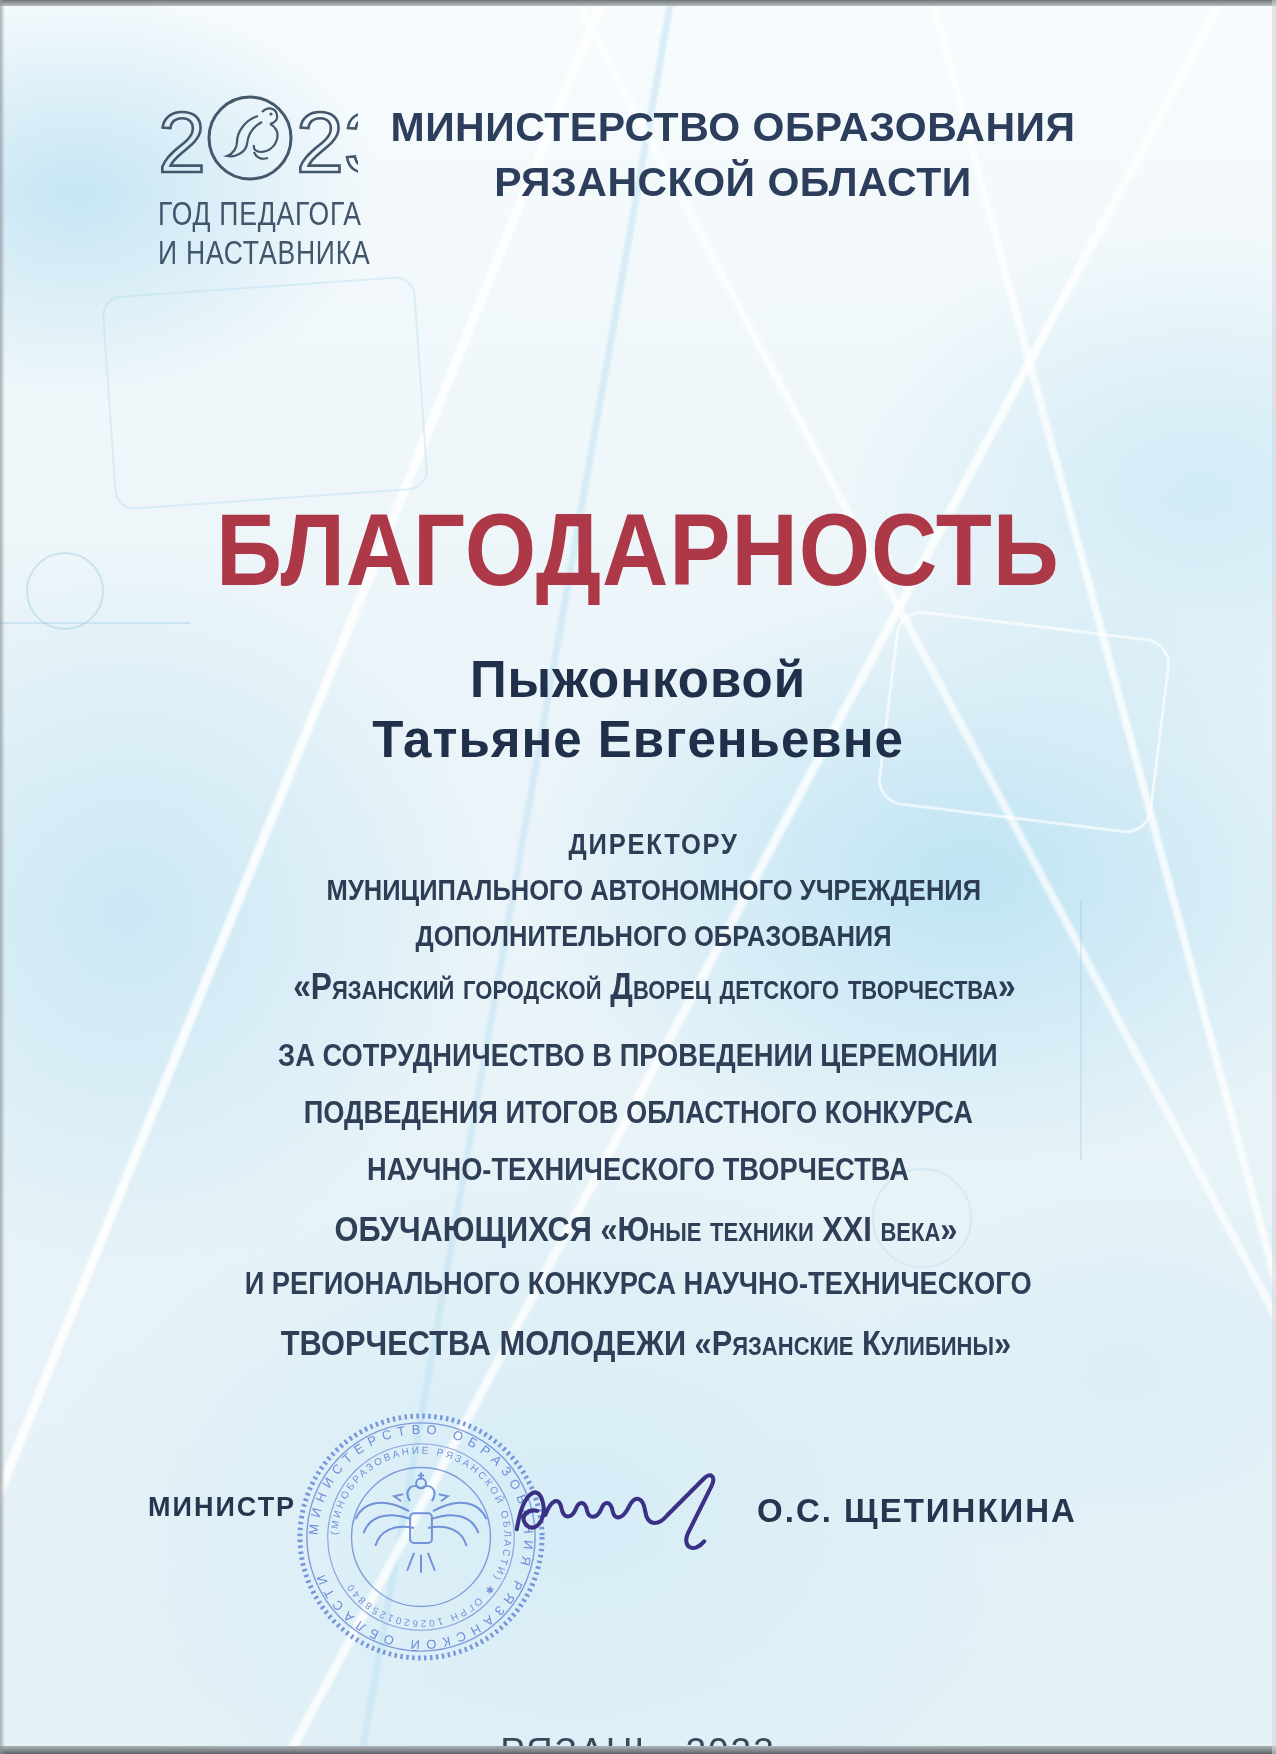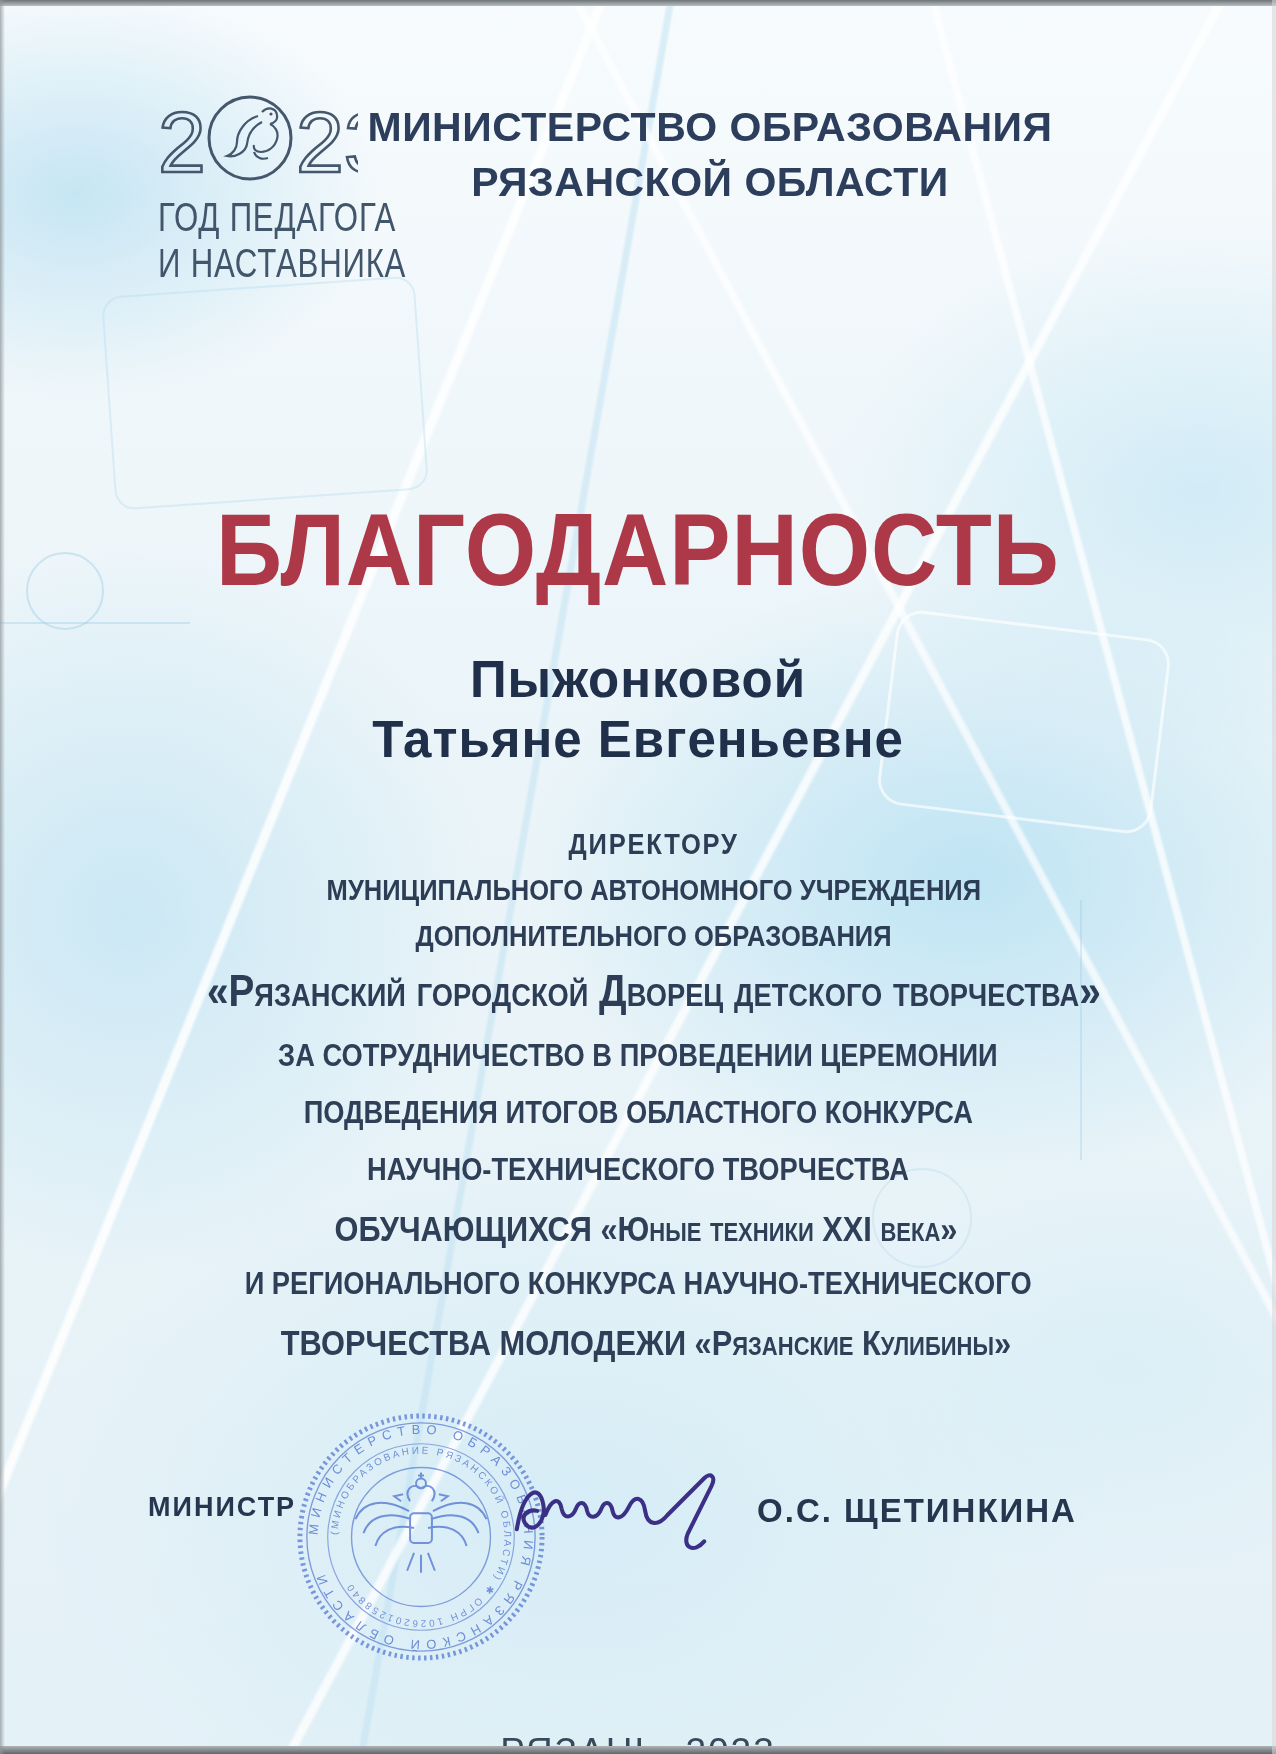--- a/index.html
+++ b/index.html
@@ -40,32 +40,32 @@
   .edge-right{position:absolute;top:0;bottom:0;right:0;width:4px;background:#d3d7d9;opacity:.55;}
 
   .abs{position:absolute;}
   .center{left:0;right:0;text-align:center;}
   .squeeze{display:inline-block;transform:scaleX(.88);transform-origin:center;white-space:nowrap;}
   .squeeze-l{display:inline-block;transform:scaleX(.78);transform-origin:left;white-space:nowrap;}
 
   
   .logo{left:158px;top:90px;width:240px;}
   .logo svg{display:block;}
-  .logo-caption{margin-top:6px;font-size:40px;line-height:1.16;color:#41556b;font-weight:400;letter-spacing:1px;}
+  .logo-caption{margin-top:6px;font-size:34px;line-height:1.16;color:#41556b;font-weight:400;letter-spacing:1px;}
   
-  .header-block{left:344px;top:100px;width:732px;text-align:center;font-weight:700;font-size:41px;color:#2c3e5c;line-height:1.33;letter-spacing:.5px;}
+  .header-block{left:367px;top:100px;width:732px;text-align:center;font-weight:700;font-size:41px;color:#2c3e5c;line-height:1.33;letter-spacing:.5px;}
   .expresses{top:362px;font-size:30px;font-weight:700;color:#2b3c55;letter-spacing:2px;}
   .title{top:492px;font-size:102px;font-weight:700;color:#ad3948;letter-spacing:1px;}
   .title .squeeze{transform:scaleX(.9);}
   .recipient{top:650px;font-size:51px;font-weight:700;color:#20304a;line-height:1.17;letter-spacing:1px;}
   .position-block{top:828px;color:#2c3d55;}
   .pos-line{font-size:29px;font-weight:700;margin-bottom:13px;padding-left:32px;}
   .pos-line.first{letter-spacing:2px;}
   .sc{font-variant:small-caps;}
-  .pos-line.sc{font-size:44px;margin-bottom:10px;}
+  .pos-line.sc{font-size:36px;margin-bottom:10px;}
   .body-block{top:1038px;color:#2e3f57;}
   .body-line{font-size:31px;font-weight:700;margin-bottom:21px;}
   .body-line.sc{font-size:35px;margin-bottom:17px;padding-left:15px;}
   .minister-label{left:148px;top:1492px;font-size:27px;font-weight:700;color:#25364e;letter-spacing:2px;}
   .minister-name{left:752px;top:1492px;width:330px;text-align:center;font-size:33px;font-weight:700;color:#25364e;letter-spacing:2px;}
   .seal{left:292px;top:1408px;width:258px;height:258px;opacity:.92;}
   .signature{left:498px;top:1462px;width:278px;height:112px;}
   .footer{top:1700px;font-size:37px;font-weight:400;color:#39495c;letter-spacing:2px;margin-top:31px;}
 </style>
 </head>

